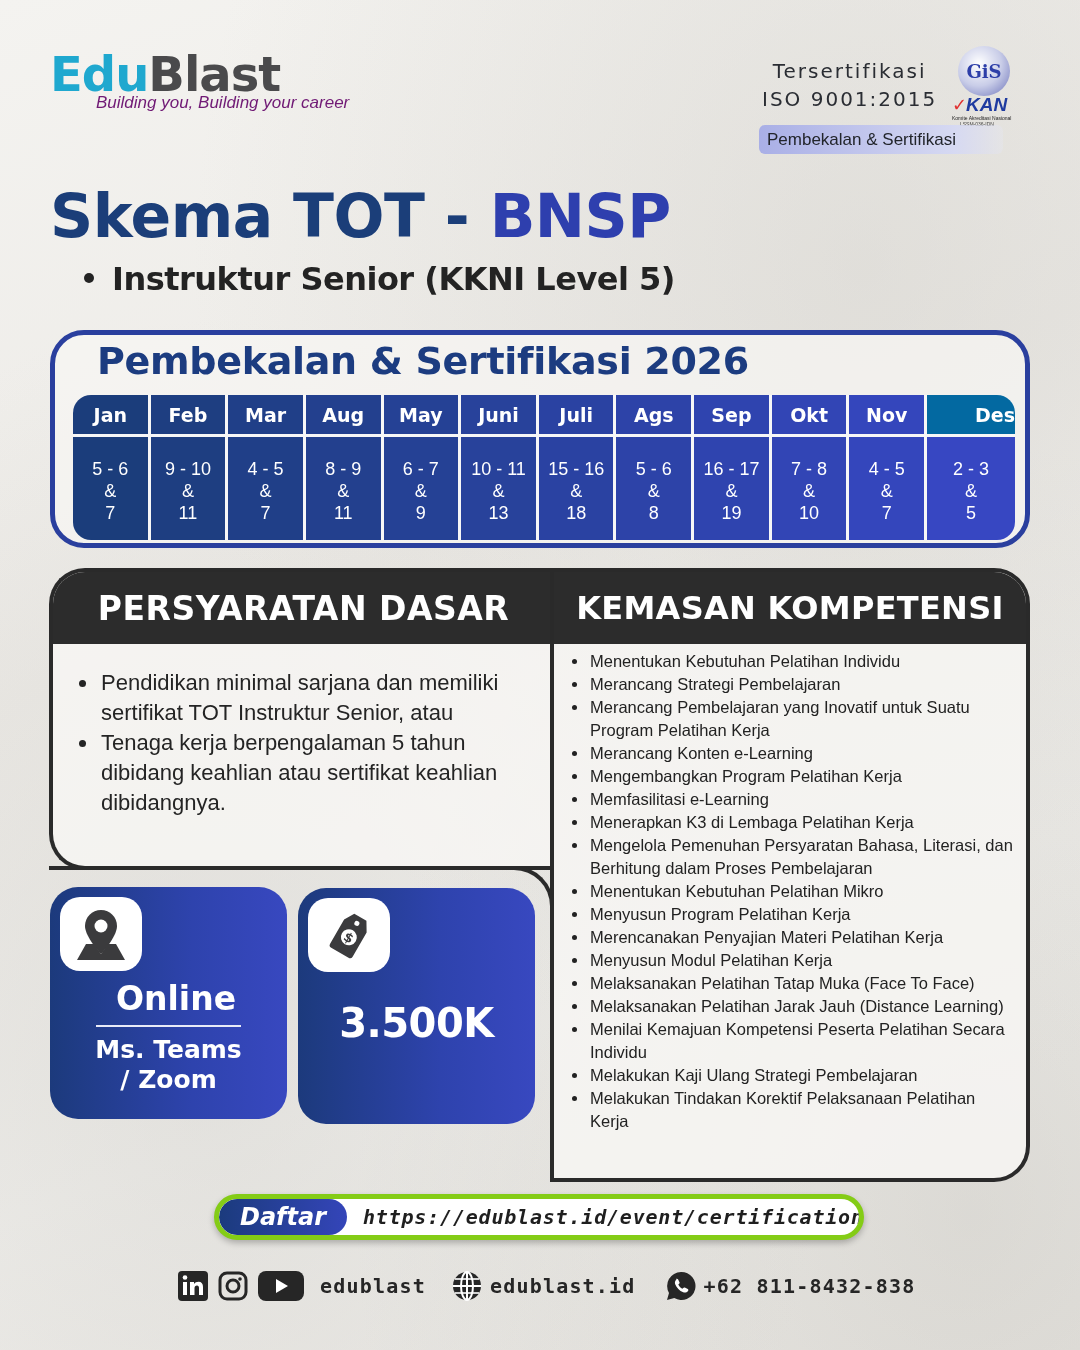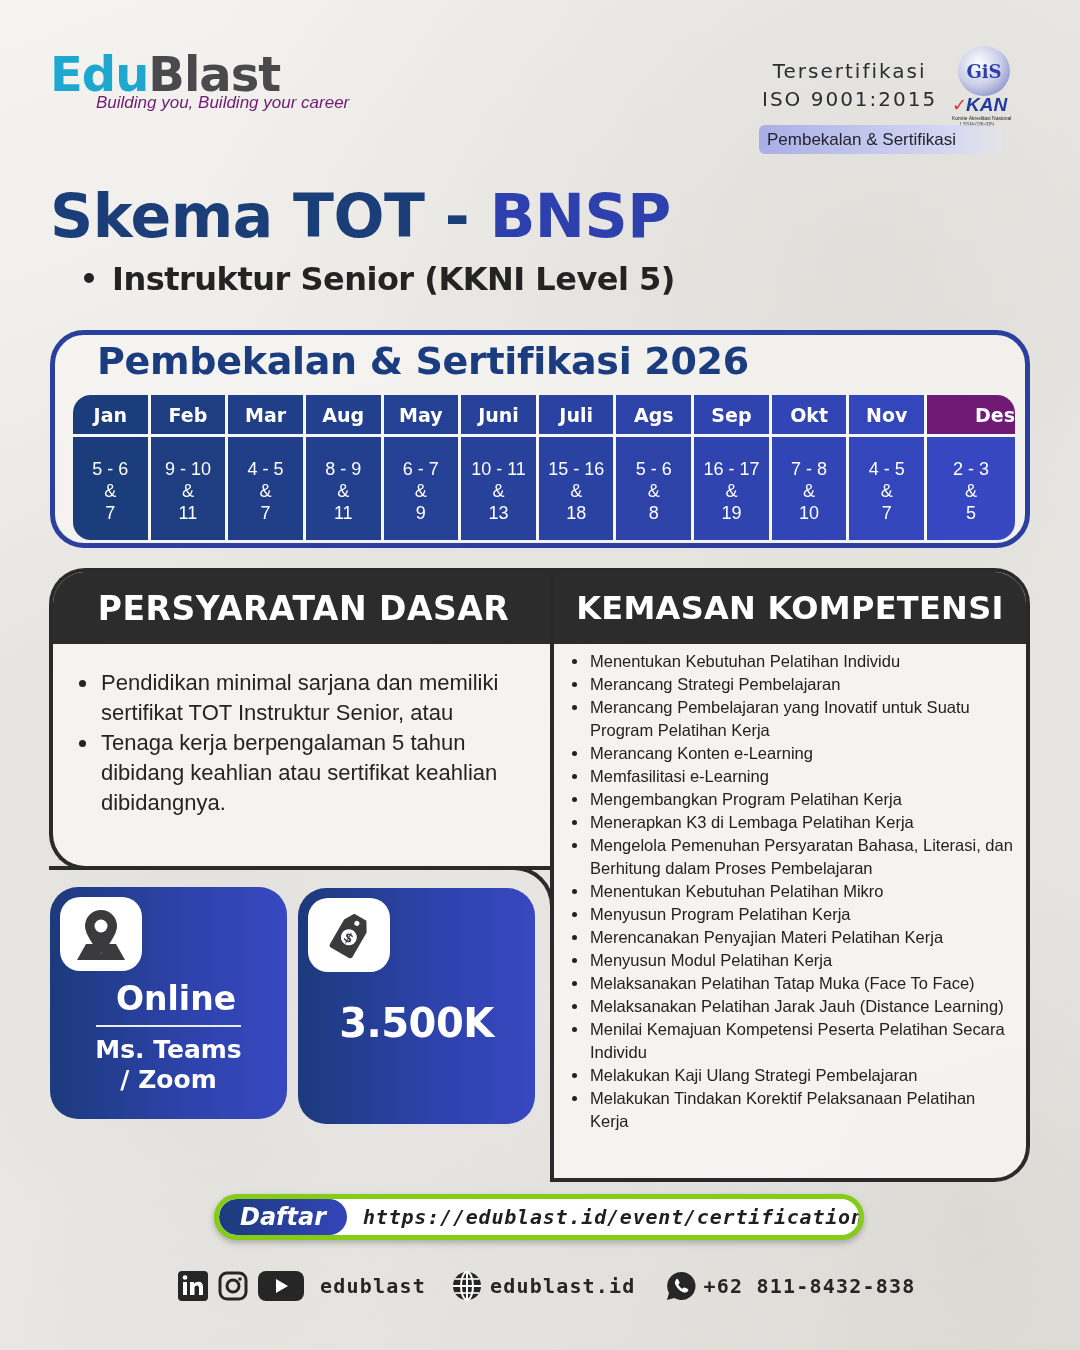--- a/index.html
+++ b/index.html
@@ -131,21 +131,21 @@
         <div class="cell-h gbg" style="grid-area: 1 / 2; background: rgb(30, 62, 129);">Feb</div>
         <div class="cell-h gbg" style="grid-area: 1 / 3; background: rgb(32, 63, 136);">Mar</div>
         <div class="cell-h gbg" style="grid-area: 1 / 4; background: rgb(35, 64, 142);">Aug</div>
         <div class="cell-h gbg" style="grid-area: 1 / 5; background: rgb(37, 65, 149);">May</div>
         <div class="cell-h gbg" style="grid-area: 1 / 6; background: rgb(40, 66, 155);">Juni</div>
         <div class="cell-h gbg" style="grid-area: 1 / 7; background: rgb(42, 66, 162);">Juli</div>
         <div class="cell-h gbg" style="grid-area: 1 / 8; background: rgb(45, 67, 168);">Ags</div>
         <div class="cell-h gbg" style="grid-area: 1 / 9; background: rgb(47, 68, 175);">Sep</div>
         <div class="cell-h gbg" style="grid-area: 1 / 10; background: rgb(50, 69, 181);">Okt</div>
         <div class="cell-h gbg" style="grid-area: 1 / 11; background: rgb(52, 70, 188);">Nov</div>
-        <div class="cell-h gbg" style="grid-area: 1 / 12; background: #701a75; padding-left: 48px;">Des</div>
+        <div class="cell-h gbg" style="grid-area: 1 / 12; background: #0369a1; padding-left: 48px;">Des</div>
         <div class="cell-d gbg" style="grid-area: 2 / 1; background: rgb(27, 61, 123);">
           <div>5 - 6</div>
           <div>&amp;</div>
           <div>7</div>
         </div>
         <div class="cell-d gbg" style="grid-area: 2 / 2; background: rgb(30, 62, 129);">
           <div>9 - 10</div>
           <div>&amp;</div>
           <div>11</div>
         </div>
@@ -211,22 +211,22 @@
   </ul>
 </div>
 
 <div class="komp">
   <div class="komp-head">KEMASAN KOMPETENSI</div>
   <ul class="komp-list">
     <li>Menentukan Kebutuhan Pelatihan Individu</li>
     <li>Merancang Strategi Pembelajaran</li>
     <li>Merancang Pembelajaran yang Inovatif untuk Suatu Program Pelatihan Kerja</li>
     <li>Merancang Konten e-Learning</li>
+    <li>Mengembangkan Program Pelatihan Kerja</li>
     <li>Memfasilitasi e-Learning</li>
-    <li>Mengembangkan Program Pelatihan Kerja</li>
     <li>Menerapkan K3 di Lembaga Pelatihan Kerja</li>
     <li>Mengelola Pemenuhan Persyaratan Bahasa, Literasi, dan Berhitung dalam Proses Pembelajaran</li>
     <li>Menentukan Kebutuhan Pelatihan Mikro</li>
     <li>Menyusun Program Pelatihan Kerja</li>
     <li>Merencanakan Penyajian Materi Pelatihan Kerja</li>
     <li>Menyusun Modul Pelatihan Kerja</li>
     <li>Melaksanakan Pelatihan Tatap Muka (Face To Face)</li>
     <li>Melaksanakan Pelatihan Jarak Jauh (Distance Learning)</li>
     <li>Menilai Kemajuan Kompetensi Peserta Pelatihan Secara Individu</li>
     <li>Melakukan Kaji Ulang Strategi Pembelajaran</li>

